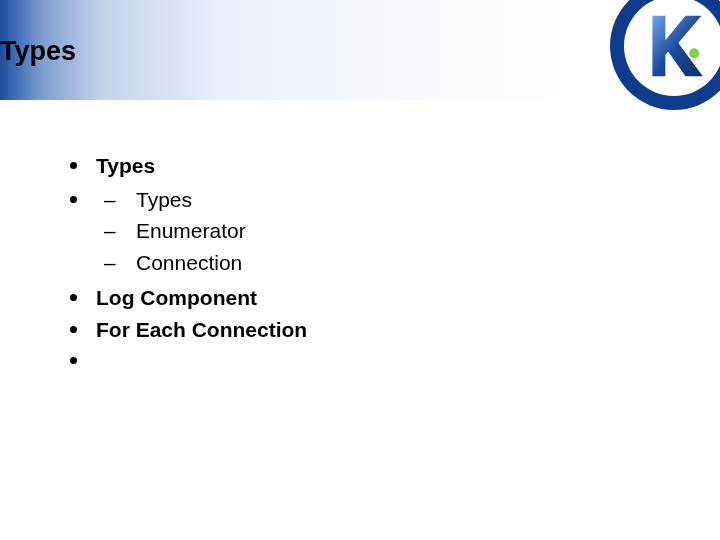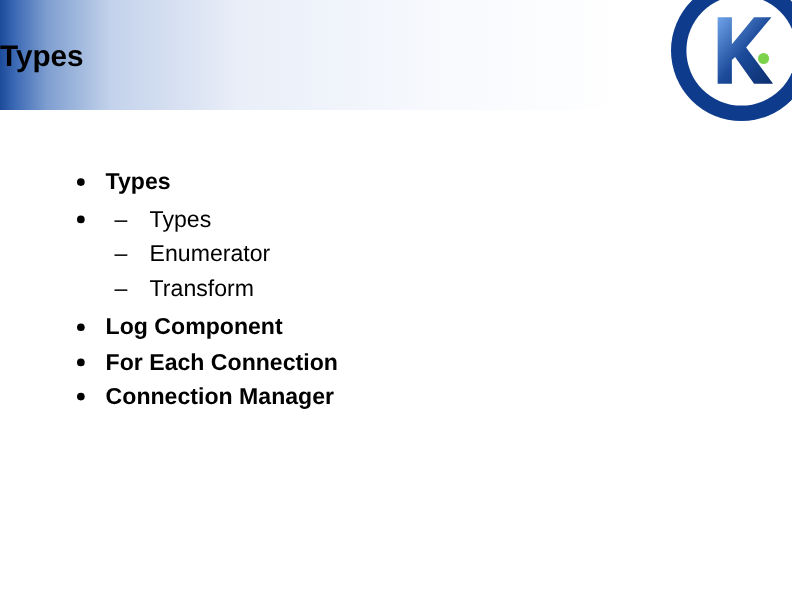--- a/index.html
+++ b/index.html
@@ -56,31 +56,30 @@
           <li>
             <span class="dash">–</span>
             <span>Types</span>
           </li>
           <li>
             <span class="dash">–</span>
             <span>Enumerator</span>
           </li>
           <li>
             <span class="dash">–</span>
-            <span>Transform</span>
+            <span>Connection</span>
           </li>
         </ul>
       </li>
       <li>
         <span class="bullet"></span>
         <span>Log Component</span>
       </li>
       <li>
         <span class="bullet"></span>
         <span>For Each Connection</span>
       </li>
       <li>
         <span class="bullet"></span>
-        <span>Connection Manager</span>
       </li>
     </ul>
   </div>
 </div>
 
 </body></html>

